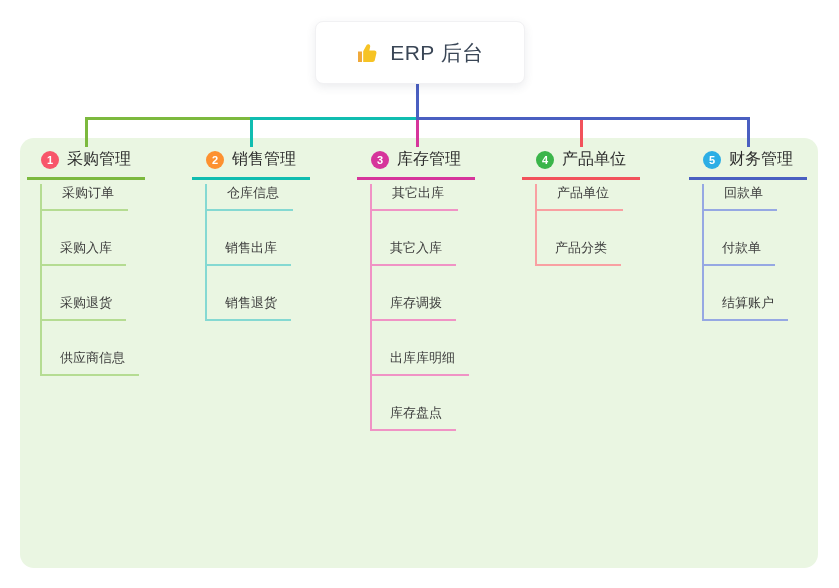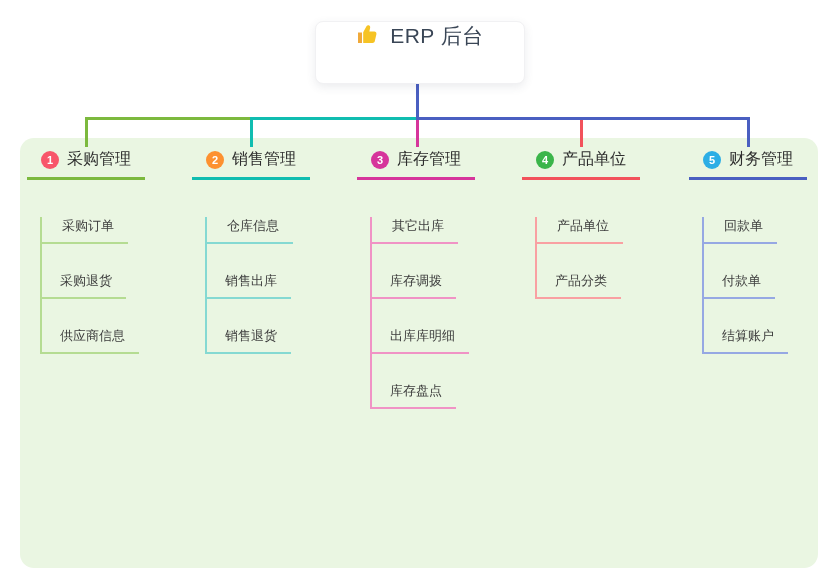--- a/index.html
+++ b/index.html
@@ -9,21 +9,21 @@
     background:#ffffff;
   }
   .panel {
     position:absolute; left:20px; top:138px; width:798px; height:430px;
     border-radius:14px;
   }
   .root-card {
     position:absolute; left:315px; top:21px; width:208px; height:61px;
     background:#ffffff; border:1px solid #f1f1f3; border-radius:8px;
     box-shadow:0 3px 10px rgba(60,70,90,0.10);
-    display:flex; align-items:flex-start; justify-content:center; gap:10px;
+    display:flex; align-items:center; justify-content:center; gap:10px;
     font-size:21px; color:#3a4656; font-weight:500; letter-spacing:0.5px;
     z-index:5;
   }
   .root-card svg { width:24px; height:24px; flex:0 0 auto; }
   .line { position:absolute; }
   .branch { position:absolute; top:149px; width:160px; }
   .branch-header {
     display:flex; align-items:center; gap:8px;
     width:104px; padding:0 0 7px 14px;
     border-bottom:3px solid var(--c);
@@ -38,21 +38,21 @@
     margin-left:13px;
     border-left:2px solid var(--lc);
     width:fit-content;
   }
   .child {
     display:table; white-space:nowrap;
     margin-top:28px; padding:0 14px 7px 18px;
     border-bottom:2px solid var(--lc);
     font-size:13px; color:#3d3d3d; cursor:default;
   }
-  .child:first-child { margin-top:37px;padding-left:20px; }
+  .child:first-child { margin-top:4px;padding-left:20px; }
 </style>
 </head>
 <body>
 
 <div class="stage">
   <div class="panel" style="background: rgb(234, 246, 226);"></div>
 
   <div class="root-card">
     <svg viewBox="0 0 24 24" aria-hidden="true">
       <path d="M2 10.5h4V21H2z" fill="#f0a93a"></path>
@@ -70,20 +70,21 @@
     <div class="line" style="left: 416px; top: 120px; width: 3px; height: 27px; background: rgb(214, 53, 155);"></div>
     <div class="line" style="left: 580px; top: 120px; width: 3px; height: 27px; background: rgb(242, 82, 91);"></div>
     <div class="line" style="left: 747px; top: 117px; width: 3px; height: 30px; background: rgb(74, 95, 193);"></div>
     <div class="branch" style="left: 27px; --c: #7cb93e; --lc: #b5dc92;">
       <div class="branch-header">
         <span class="badge" style="background: rgb(248, 86, 106);">1</span>
         <span>采购管理</span>
       </div>
       <div class="children">
         <div class="child">采购订单</div>
+        <div class="child">采购入库</div>
         <div class="child">采购退货</div>
         <div class="child">供应商信息</div>
       </div>
     </div>
     <div class="branch" style="left: 192px; --c: #10bdb0; --lc: #85d9d2;">
       <div class="branch-header">
         <span class="badge" style="background: rgb(253, 145, 48);">2</span>
         <span>销售管理</span>
       </div>
       <div class="children">
@@ -92,20 +93,21 @@
         <div class="child">销售退货</div>
       </div>
     </div>
     <div class="branch" style="left: 357px; --c: #d6359b; --lc: #f093c5;">
       <div class="branch-header">
         <span class="badge" style="background: rgb(214, 53, 155);">3</span>
         <span>库存管理</span>
       </div>
       <div class="children">
         <div class="child">其它出库</div>
+        <div class="child">其它入库</div>
         <div class="child">库存调拨</div>
         <div class="child">出库库明细</div>
         <div class="child">库存盘点</div>
       </div>
     </div>
     <div class="branch" style="left: 522px; --c: #f2525b; --lc: #f9a0a2;">
       <div class="branch-header">
         <span class="badge" style="background: rgb(59, 181, 74);">4</span>
         <span>产品单位</span>
       </div>

